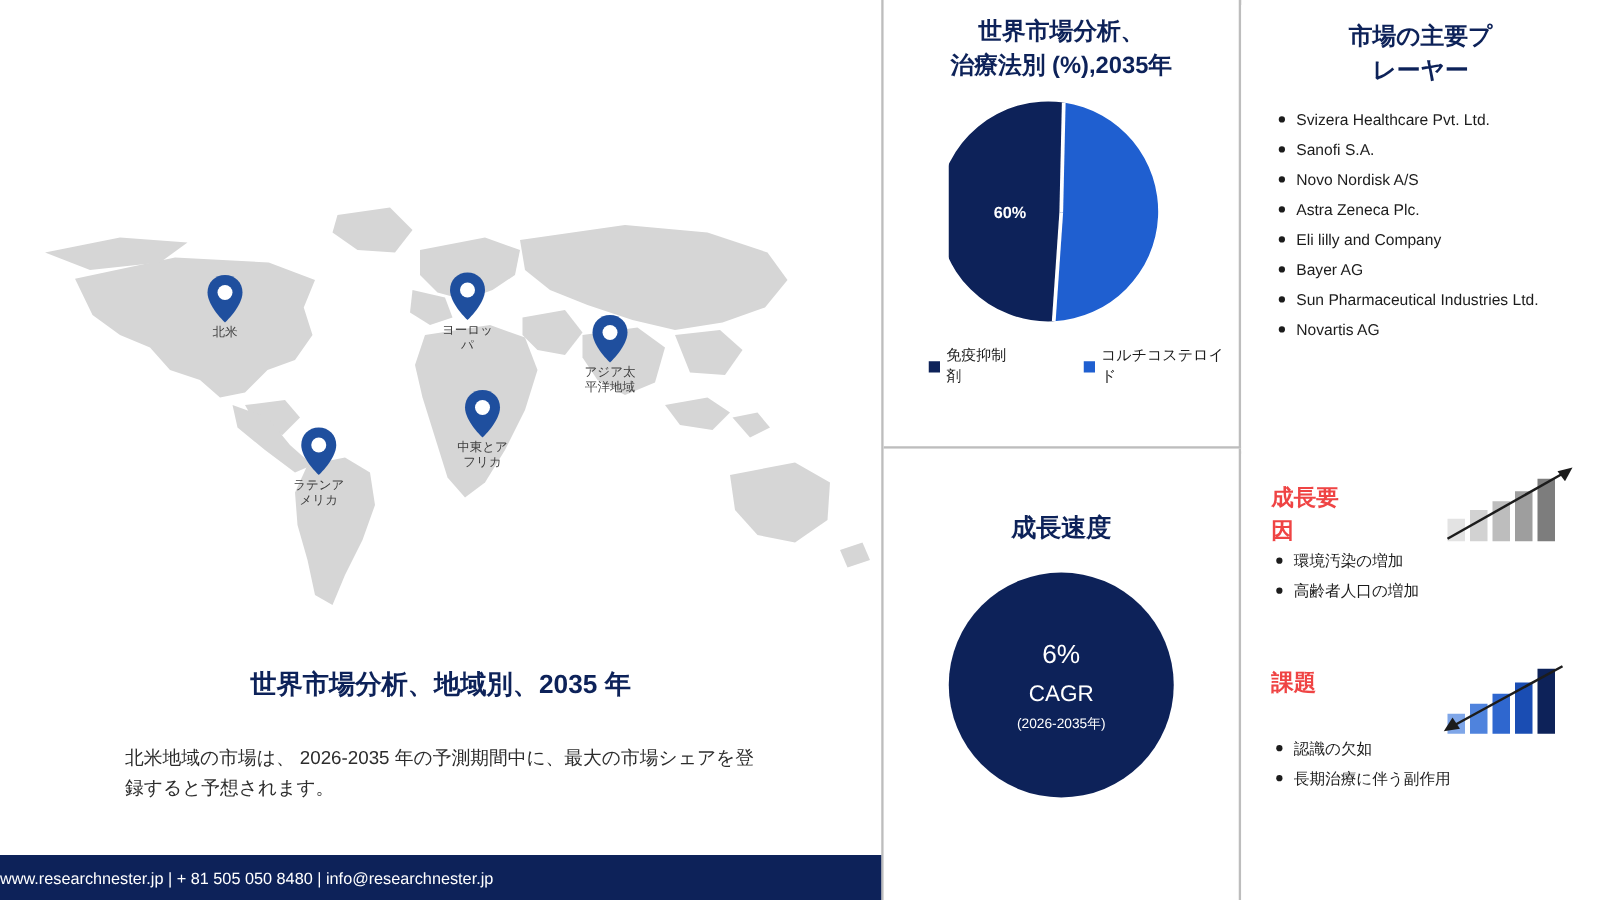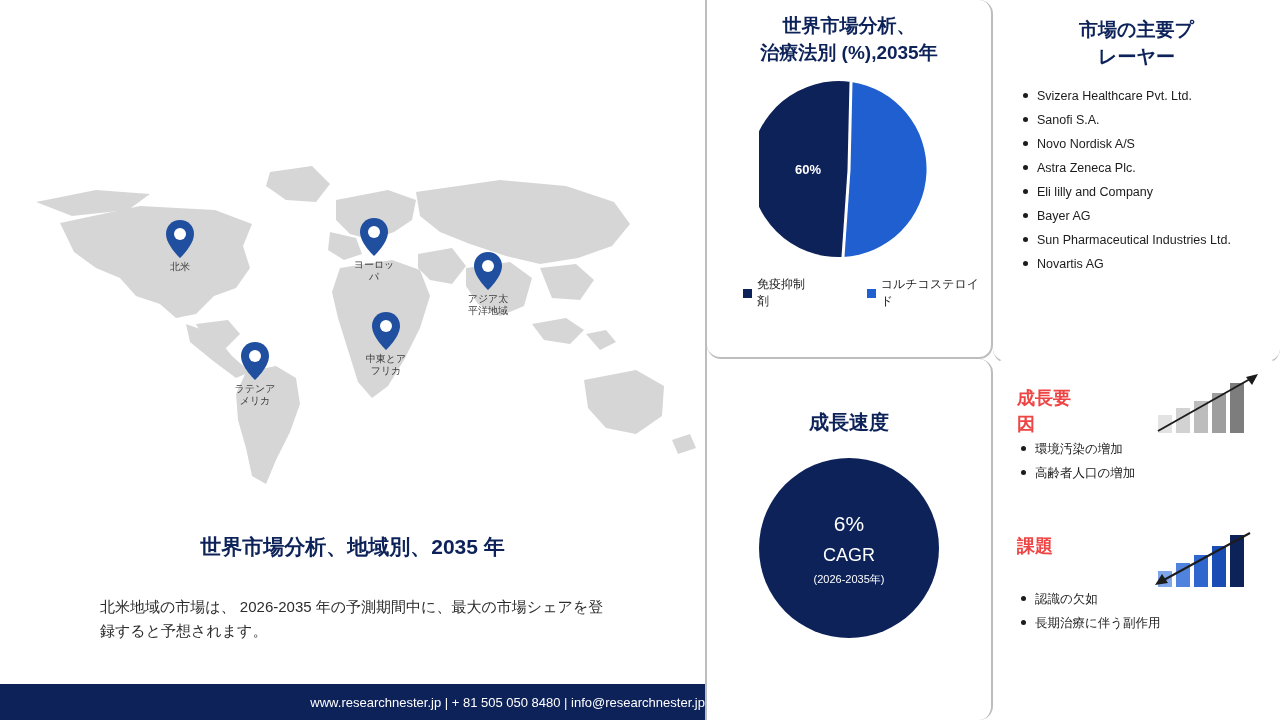--- a/index.html
+++ b/index.html
@@ -95,30 +95,29 @@
     position: absolute;
     left: 0;
     bottom: 0;
     width: 705px;
     height: 36px;
     background: #0d2259;
     color: #ffffff;
     font-size: 13px;
     display: flex;
     align-items: center;
-    justify-content: flex-end;
+    justify-content: flex-start;
     margin-top: 28px;
   }
 
   
   .cell {
     position: absolute;
     box-sizing: border-box;
     background: #ffffff;
-    border-radius: 14px;
   }
   .cell-tl { left: 707px; top: 0; width: 286px; height: 359px; border-right: 2px solid #bdbdbd; border-bottom: 2px solid #bdbdbd; }
   .cell-tr { left: 993px; top: 4px; width: 287px; height: 359px; border-bottom: 2px solid #bdbdbd; }
   .cell-bl { left: 707px; top: 359px; width: 286px; height: 361px; border-right: 2px solid #bdbdbd; }
   .cell-br { left: 993px; top: 359px; width: 287px; height: 361px; }
 
   .cell-title {
     text-align: center;
     color: #0d2259;
     font-weight: bold;

